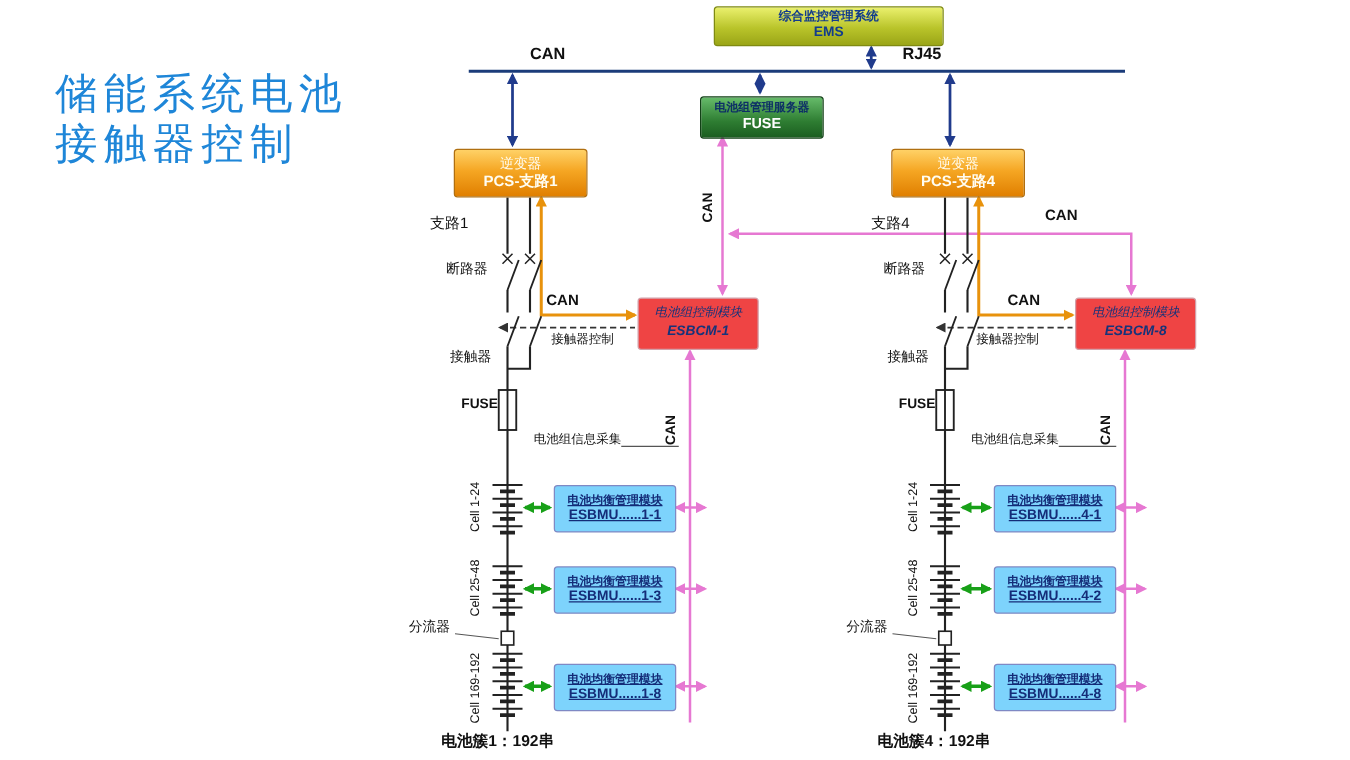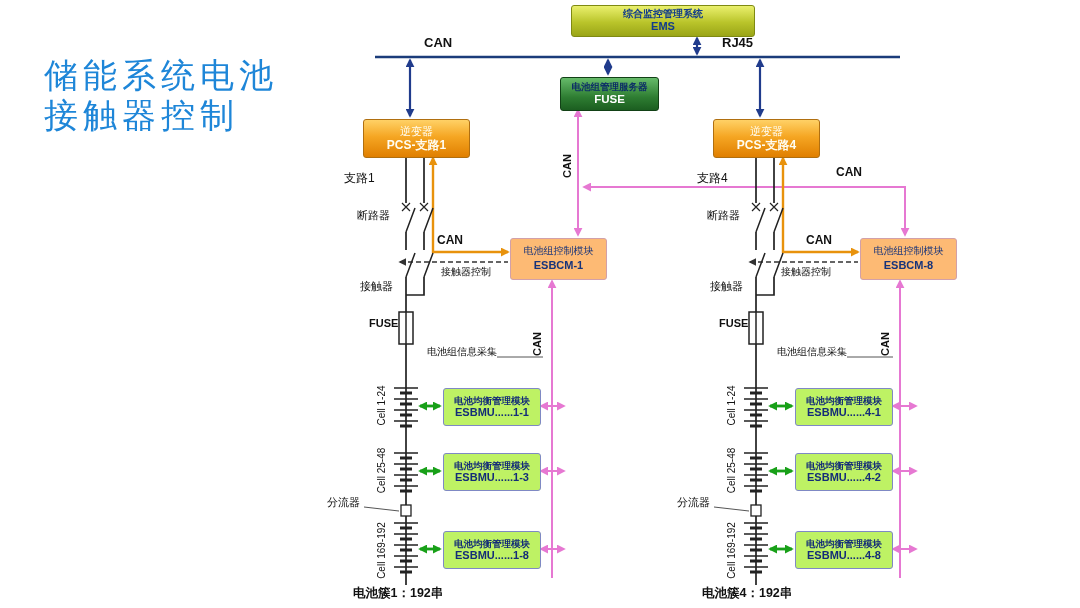--- a/index.html
+++ b/index.html
@@ -13,24 +13,24 @@
        text-align:center;border-radius:3px;line-height:1.2;white-space:nowrap;}
   .ems{background:linear-gradient(#eaf06d,#b9c42a 55%,#9aa517);border:1px solid #7f8a12;color:#123c8c;}
   .ems .t1{font-size:10px;font-weight:bold;}
   .ems .t2{font-size:11px;font-weight:bold;}
   .bams{background:linear-gradient(#66bb6a,#2e7d32 60%,#1b5e20);border:1px solid #124116;}
   .bams .t1{font-size:9.5px;font-weight:bold;color:#0d2f66;}
   .bams .t2{font-size:11.5px;font-weight:bold;color:#ffffff;}
   .pcs{background:linear-gradient(#ffd166,#f5a623 45%,#e07f00);border:1px solid #b06f10;color:#fffdf2;}
   .pcs .t1{font-size:11px;}
   .pcs .t2{font-size:12px;font-weight:bold;}
-  .esbcm{background:#fdba74;border:1px solid #d2a0a9;color:#16337a;}
+  .esbcm{background:#ef4444;border:1px solid #d2a0a9;color:#16337a;font-style:italic;}
   .esbcm .t1{font-size:10px;}
   .esbcm .t2{font-size:11px;font-weight:bold;margin-top:2px;}
-  .esbmu{background:#bef264;border:1px solid #7f89c4;color:#142c78;}
+  .esbmu{background:#7dd3fc;border:1px solid #7f89c4;color:#142c78;text-decoration:underline;}
   .esbmu .t1{font-size:9.5px;font-weight:bold;}
   .esbmu .t2{font-size:11px;font-weight:bold;}
   .title{position:absolute;left:44px;top:55px;font-weight:normal;font-size:34px;line-height:40px;
          letter-spacing:5px;color:#1e86d8;}
 </style>
 </head>
 <body>
 
 <div id="stage">
 

